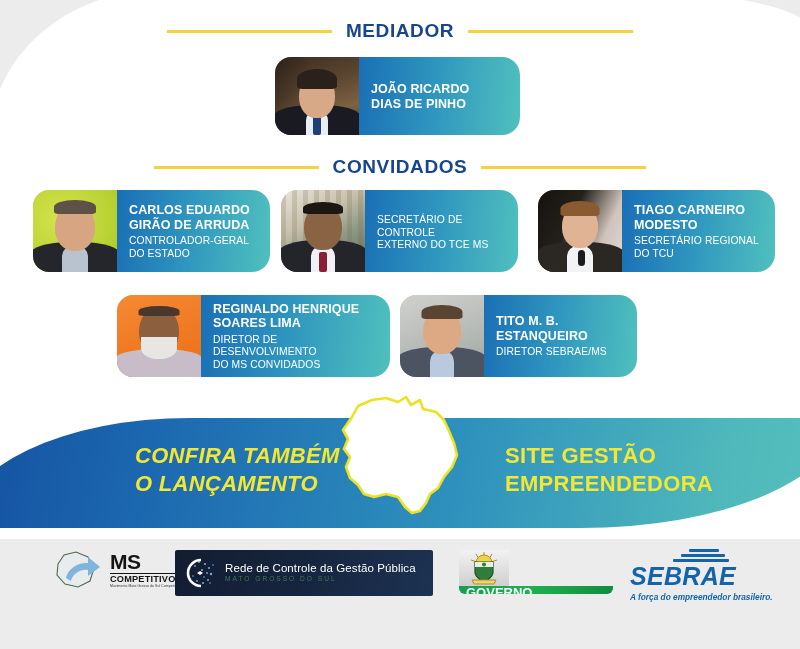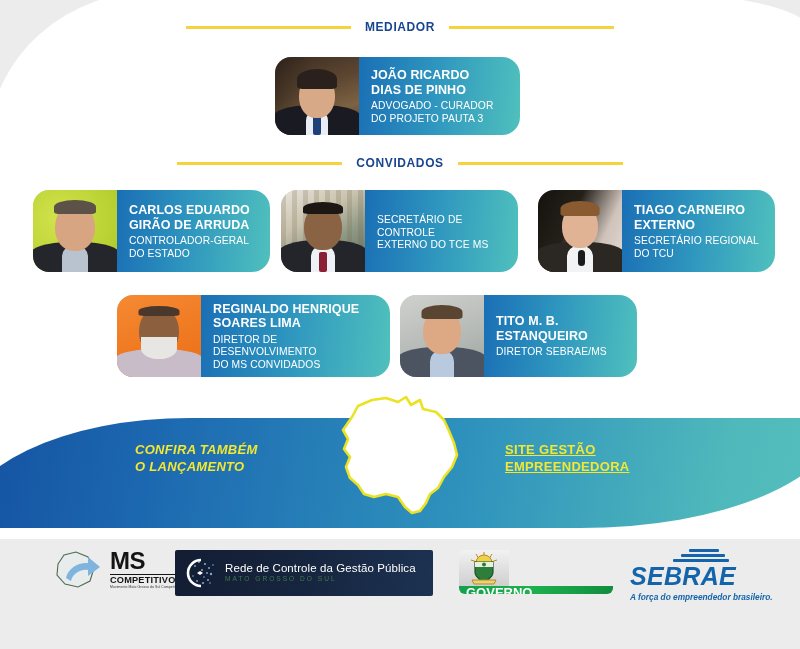--- a/index.html
+++ b/index.html
@@ -31,21 +31,21 @@
     left:0;right:0;
     display:flex;align-items:center;justify-content:center;
     gap:14px;
   }
   .section-head .rule{
     height:3px;background:#f5d33e;width:165px;
   }
   .section-head .title{
     color:#17458f;
     font-weight:bold;
-    font-size:12px;
+    font-size:19px;
     letter-spacing:.6px;
     white-space:nowrap;
   }
 
   
   .card{
     position:absolute;
     display:flex;
     align-items:stretch;
   }
@@ -119,44 +119,44 @@
     border-top-left-radius:230px 110px;
     border-bottom-right-radius:260px 110px;
     border-bottom-left-radius:0;
     border-top-right-radius:0;
   }
   .banner-txt{
     position:absolute;
     color:#f2e733;
     font-weight:bold;
     font-style:italic;
-    font-size:13px;
+    font-size:22px;
     line-height:1.28;
     letter-spacing:.3px;
     white-space:pre-line;
   }
-  .banner-txt.right{font-style:normal;text-decoration:underline;}
+  .banner-txt.right{font-style:normal;}
 
   
   .map{
     position:absolute;
     left:328px;top:393px;
     width:150px;height:122px;
   }
 
   
   .footer{
     position:absolute;
     left:0;right:0;bottom:0;height:110px;
     background:#ececec;
   }
   .logo{position:absolute;}
 
   .ms-logo .msword{
-    font-weight:bold;font-size:24px;color:#141414;letter-spacing:-.5px;line-height:.95;
+    font-weight:bold;font-size:21px;color:#141414;letter-spacing:-.5px;line-height:.95;
   }
   .ms-logo .compword{
     font-weight:bold;font-size:9.2px;color:#141414;letter-spacing:.2px;line-height:1;
     border-top:1.5px solid #141414;padding-top:1px;margin-top:1px;
   }
   .ms-logo .tiny{
     font-size:3.4px;color:#333;letter-spacing:.1px;margin-top:1px;line-height:1.1;
   }
 
   .rede{
@@ -215,22 +215,20 @@
       <div class="bg" style="background:linear-gradient(90deg,rgba(0,0,0,.25),rgba(0,0,0,0) 45%);"></div>
       <div class="body" style="width:90px;height:30px;bottom:0;background:#1a1b22;"></div>
       <div class="shirt" style="width:22px;height:24px;bottom:0;background:#e9eef4;"></div>
       <div class="tie" style="height:20px;bottom:0;background:#1f3f78;"></div>
       <div class="head" style="width:36px;height:45px;top:16px;background:#d8a987;"></div>
       <div class="hair" style="width:40px;height:20px;top:12px;background:#2a211c;"></div>
     </div>
     <div class="info">
       <div class="nm">JOÃO RICARDO
 DIAS DE PINHO</div>
-      <div class="rl">ADVOGADO - CURADOR
-DO PROJETO PAUTA 3</div>
     </div>
   </div>
 
   <div class="section-head" style="top:156px;">
     <span class="rule"></span>
     <span class="title">CONVIDADOS</span>
     <span class="rule"></span>
   </div>
 
   <div class="card" style="left:33px;top:190px;width:237px;height:82px;">
@@ -269,21 +267,21 @@
     <div class="photo">
       <div class="bg" style="background:linear-gradient(115deg,#15120f 0%,#242019 38%,#cfc3bb 72%,#e4dcd6 100%);"></div>
       <div class="body" style="width:92px;height:30px;bottom:0;background:#2b2722;"></div>
       <div class="shirt" style="width:26px;height:26px;bottom:0;background:#f2f3f5;"></div>
       <div class="head" style="width:36px;height:44px;top:14px;background:#e0b394;"></div>
       <div class="hair" style="width:39px;height:15px;top:11px;background:#8a5a31;"></div>
       <div style="position:absolute;left:40px;bottom:6px;width:7px;height:16px;background:#1b1b1b;border-radius:4px;"></div>
     </div>
     <div class="info">
       <div class="nm">TIAGO CARNEIRO
-EXTERNO</div>
+MODESTO</div>
       <div class="rl">SECRETÁRIO REGIONAL
 DO TCU</div>
     </div>
   </div>
 
   <div class="card" style="left:117px;top:295px;width:273px;height:82px;">
     <div class="photo">
       <div class="bg" style="background:linear-gradient(160deg,#f58a33,#ef7820 60%,#e66f18);"></div>
       <div class="body" style="width:92px;height:28px;bottom:0;background:#c9bcc9;"></div>
       <div class="head" style="width:40px;height:48px;top:12px;background:#8c5f3e;"></div>

